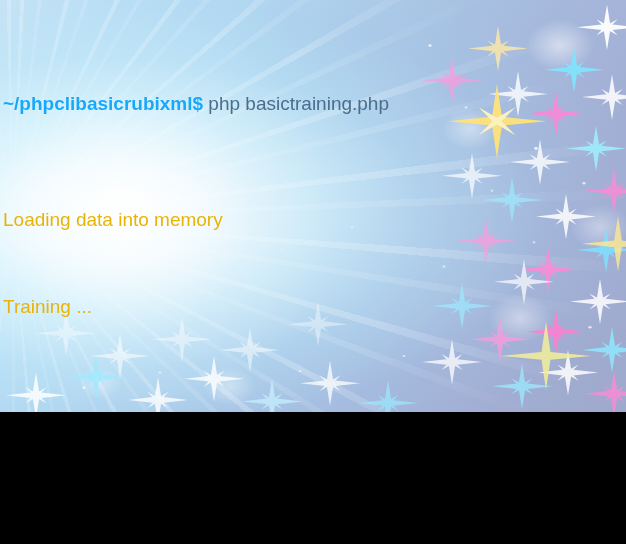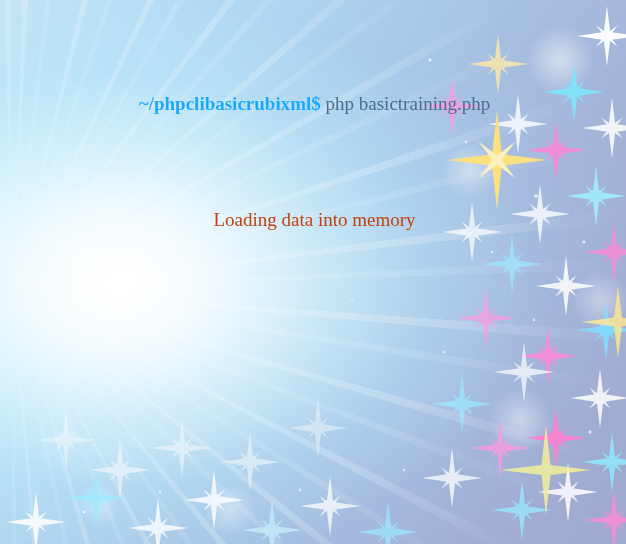--- a/index.html
+++ b/index.html
@@ -3,24 +3,23 @@
 <meta charset="utf-8">
 <style>
   html, body {
     margin: 0;
     padding: 0;
     background: #000;
   }
   #screen {
     position: relative;
     width: 626px;
-    height: 544px;
+    height: 412px;
     overflow: hidden;
-    font-family: Liberation Serif, serif;
-    text-align: center;
+    font-family: Liberation Sans, sans-serif;
   }
 
   
   .wall {
     position: absolute;
     inset: 0;
     background:
       radial-gradient(ellipse 120% 90% at 18% 52%,
           rgba(255,255,255,0.97) 0%,
           rgba(242,252,255,0.92) 12%,
@@ -78,21 +77,21 @@
     font-size: 19px;
     line-height: 29px;
     letter-spacing: 0px;
     white-space: pre;
   }
   .line { height: 29px; display: block; }
   .blank { height: 29px; display: block; }
 
   .prompt   { color: #18a8fa; font-weight: bold; text-shadow: 0 0 1px rgba(255,255,255,0.7); }
   .cmd      { color: #4a6f8d; }
-  .out      { color: #c2410c; }
+  .out      { color: #eab308; }
 </style>
 </head>
 <body>
 
 <div id="screen">
 
   <div class="wall"></div>
   <div class="rays"></div>
   <div class="glow"></div>
 
@@ -186,20 +185,21 @@
         <circle cx="282" cy="330" r="1.1" opacity="0.40"></circle>
       </g>
     </svg>
   </div>
 
   <div class="term">
 
     <div class="line"><span class="prompt">~/phpclibasicrubixml$</span><span class="cmd"> php basictraining.php</span></div>
 
     <div class="line"><span class="out">Loading data into memory</span></div>
+    <div class="line"><span class="out">Training ...</span></div>
 
     <div class="blank"> </div>
 
     
 
     
 
     
 
     

